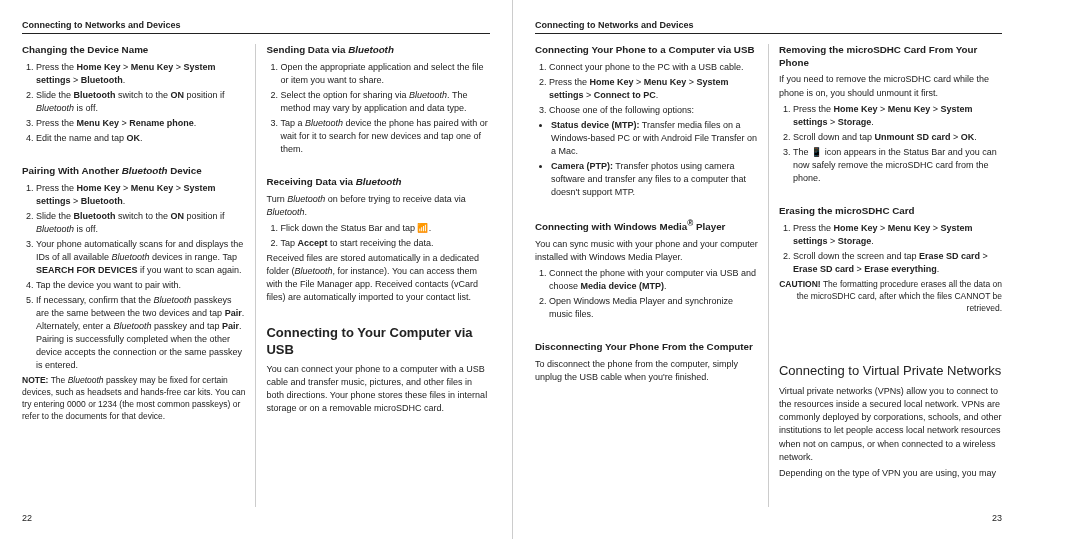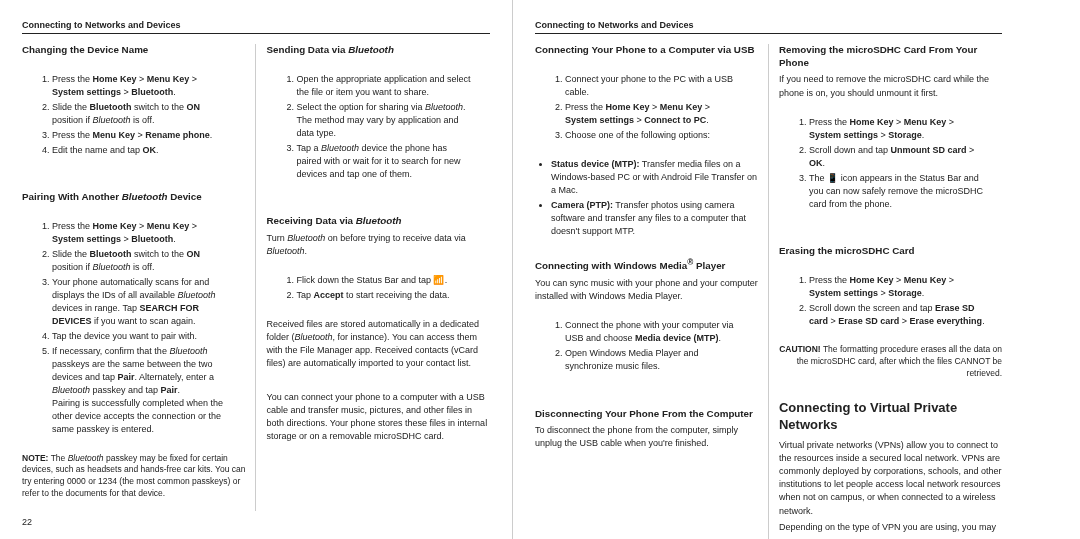--- a/index.html
+++ b/index.html
@@ -61,21 +61,21 @@
       font-weight: bold;
     }
     p {
       font-size: 9px;
       line-height: 1.45;
       margin-bottom: 3px;
       font-family: Arial, sans-serif;
     }
     ol {
       padding-left: 14px;
-      margin: 16px;
+      margin: 0;
     }
     ol li {
       font-size: 9px;
       line-height: 1.45;
       font-family: Arial, sans-serif;
       margin-bottom: 2px;
     }
     ul {
       padding-left: 16px;
       margin: 2px 0;
@@ -112,24 +112,25 @@
       align-self: flex-start;
     }
     .page-number.right-num {
       align-self: flex-end;
     }
     .section-block {
       margin-bottom: 8px;
     }
     .large-section-title {
       font-size: 13px;
-      font-weight: bold;
+      font-weight: normal;
       font-family: Arial, sans-serif;
       margin-bottom: 5px;
       line-height: 1.3;
+      margin-top: 28px;
     }
   </style>
 </head>
 <body>
 
 <div class="page-container">
 
   <div class="page-half left">
     <div class="page-header">Connecting to Networks and Devices</div>
     <div class="page-content">
@@ -176,20 +177,21 @@
           <div class="section-title">Receiving Data via <em>Bluetooth</em></div>
           <p>Turn <em>Bluetooth</em> on before trying to receive data via <em>Bluetooth</em>.</p>
           <ol>
             <li>Flick down the Status Bar and tap 📶.</li>
             <li>Tap <strong>Accept</strong> to start receiving the data.</li>
           </ol>
           <p>Received files are stored automatically in a dedicated folder (<em>Bluetooth</em>, for instance). You can access them with the File Manager app. Received contacts (vCard files) are automatically imported to your contact list.</p>
         </div>
 
         <div class="section-block">
+          <div class="section-title" style="font-size:13px;">Connecting to Your Computer via USB</div>
           <p>You can connect your phone to a computer with a USB cable and transfer music, pictures, and other files in both directions. Your phone stores these files in internal storage or on a removable microSDHC card.</p>
         </div>
       </div>
     </div>
     <div class="page-number">22</div>
   </div>
 
   <div class="page-half right">
     <div class="page-header">Connecting to Networks and Devices</div>
     <div class="page-content">

